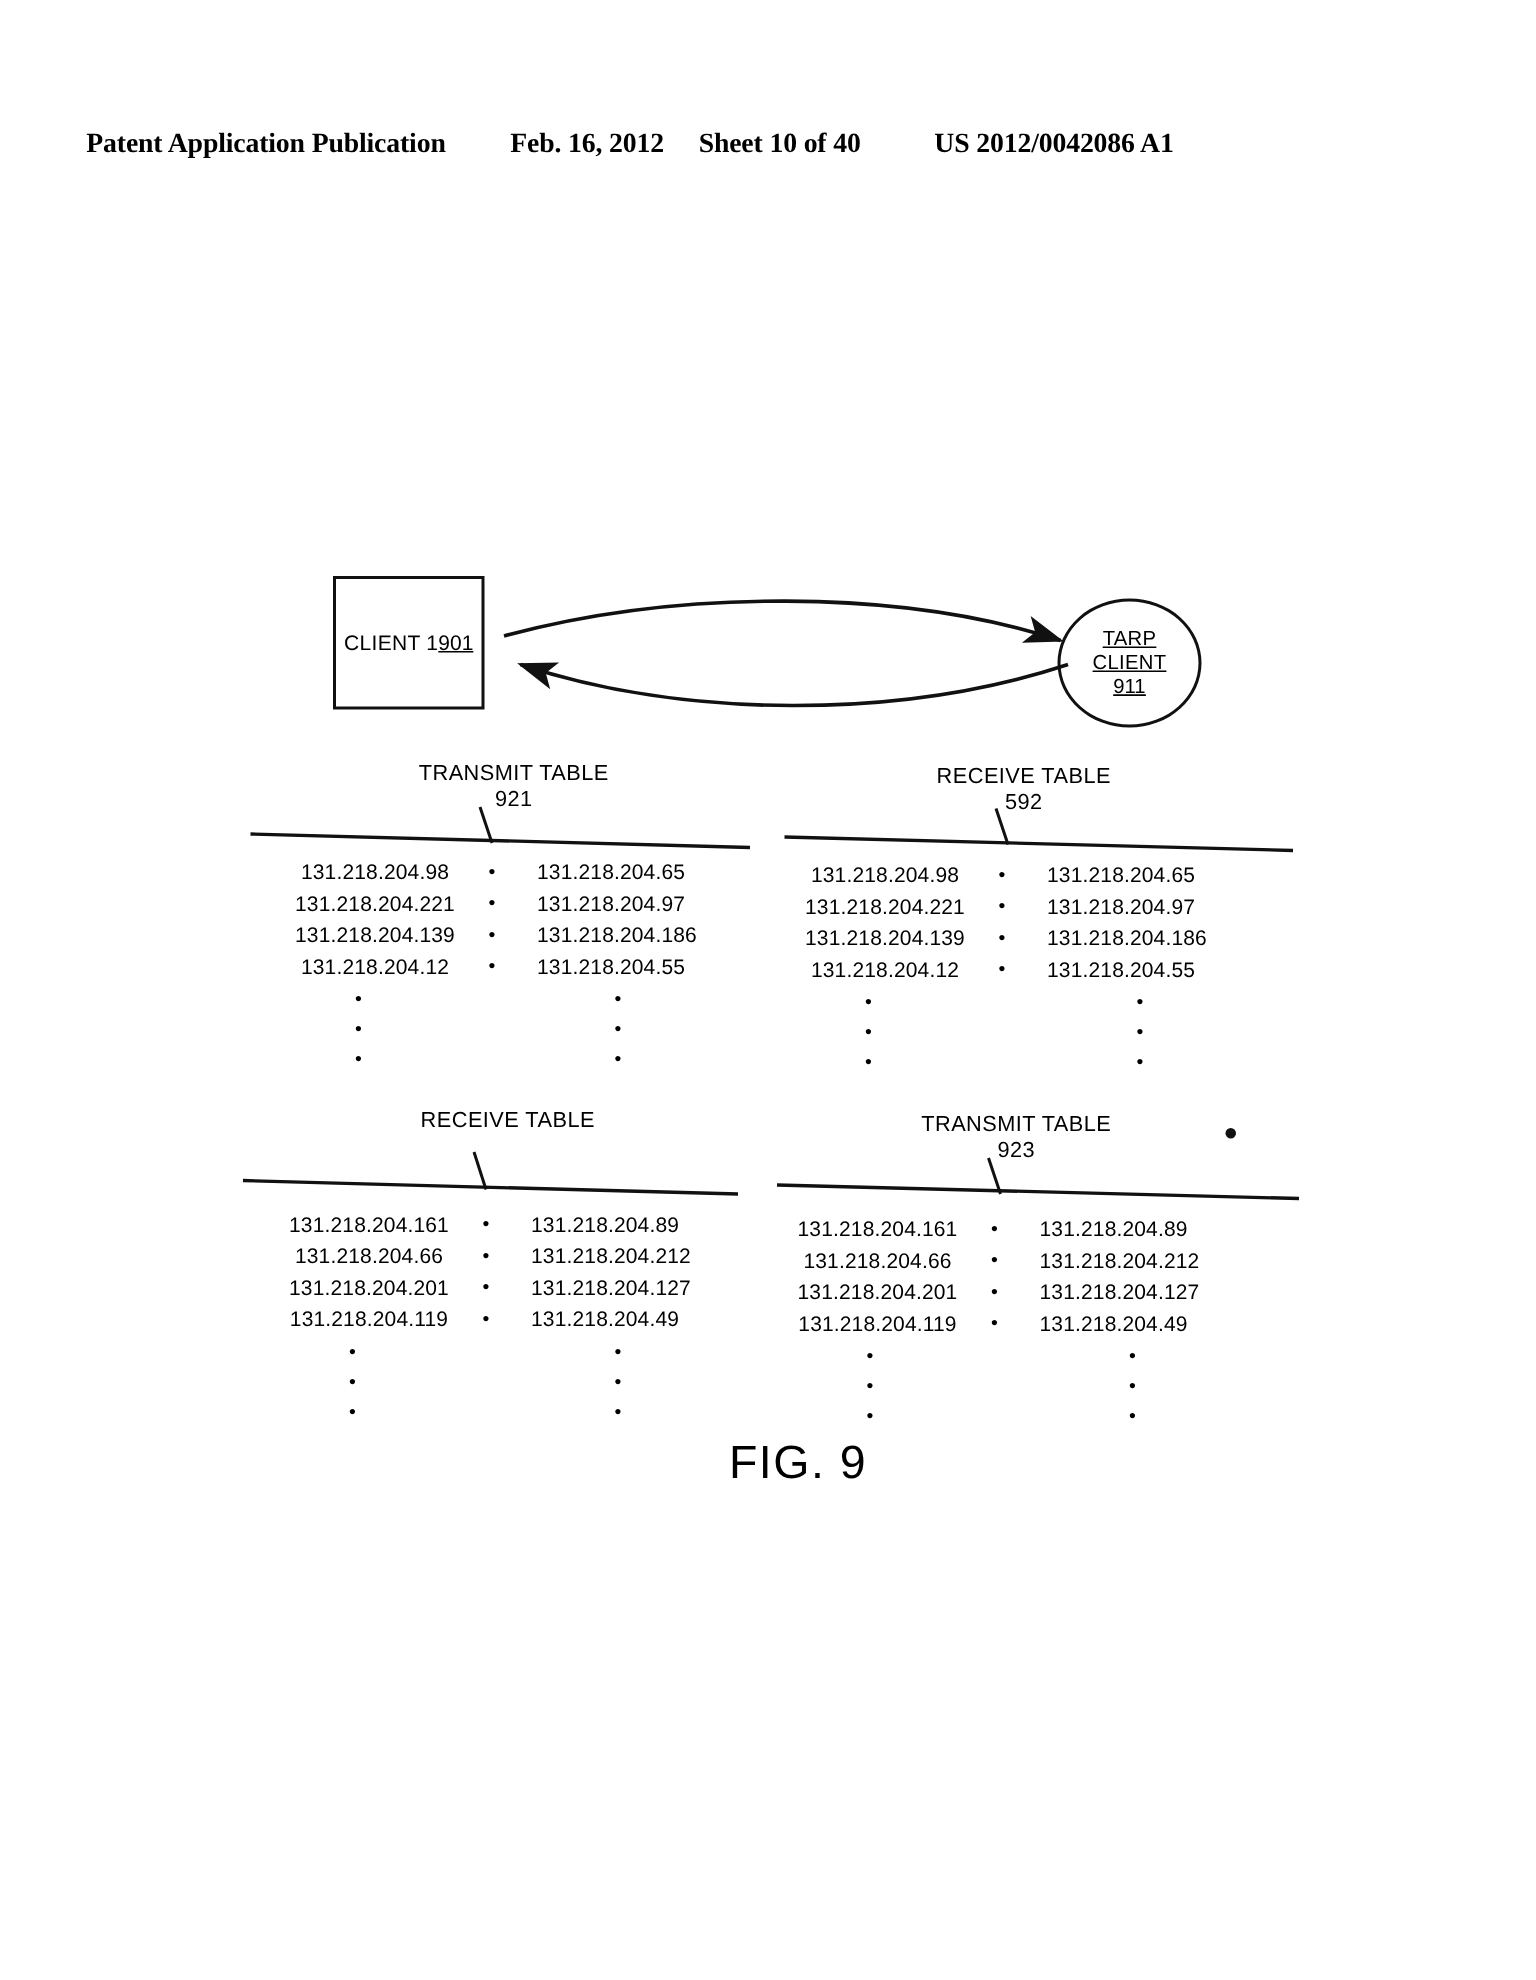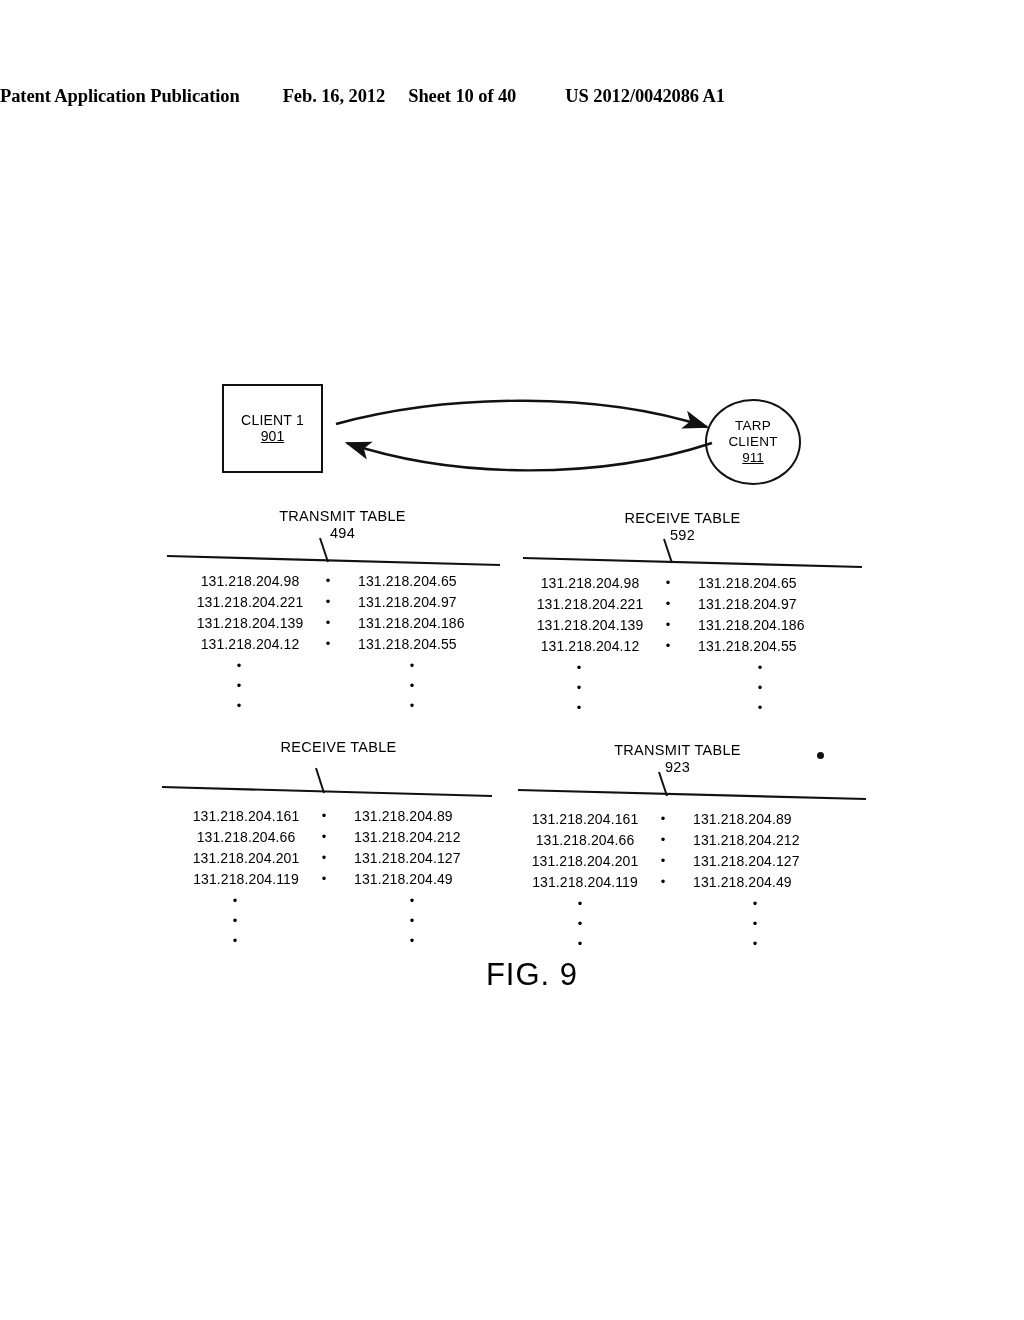--- a/index.html
+++ b/index.html
@@ -15,21 +15,21 @@
     color: #000000;
     overflow: hidden;
   }
 
   
   .pub-header {
     position: absolute;
     top: 86px;
     left: 0;
     width: 840px;
-    text-align: left;
+    text-align: center;
     font-family: "Liberation Serif", serif;
     font-weight: bold;
     font-size: 18.5px;
     letter-spacing: -0.1px;
     white-space: nowrap;
   }
   .pub-header span { display: inline-block; vertical-align: baseline; }
   .hdr-gap-a { width: 34px; }
   .hdr-gap-b { width: 14px; }
   .hdr-gap-c { width: 40px; }
@@ -46,21 +46,21 @@
   
   .client-box {
     position: absolute;
     left: 222px;
     top: 384px;
     width: 101px;
     height: 89px;
     border: 2px solid #111;
     box-sizing: border-box;
     display: flex;
-    flex-direction: column;
+    flex-direction: row;
     align-items: center;
     justify-content: center;
   }
   .node-label {
     font-size: 14px;
     font-family: "Liberation Sans", sans-serif;
     letter-spacing: 0.2px;
     line-height: 1.18;
     text-align: center;
     white-space: nowrap;
@@ -79,20 +79,21 @@
     top: 399px;
     width: 96px;
     height: 86px;
     border: 2px solid #111;
     border-radius: 50%;
     box-sizing: border-box;
     display: flex;
     flex-direction: column;
     align-items: center;
     justify-content: center;
+    text-decoration: underline;
   }
   .router-circle .node-label { font-size: 13.5px; }
   .router-circle .node-ref { font-size: 13.5px; }
 
   
   .arrows {
     position: absolute;
     left: 0;
     top: 0;
     width: 1024px;
@@ -230,21 +231,21 @@
 
   <div class="router-circle">
     <div class="node-label">TARP</div>
     <div class="node-label">CLIENT</div>
     <div class="node-ref">911</div>
   </div>
 
   <div class="tbl" style="left:170px; top:508px;">
     <div class="tbl-title">
       <span class="t-name">TRANSMIT TABLE</span>
-      <span class="t-ref">494</span>
+      <span class="t-ref">921</span>
     </div>
     <div class="tbl-rows" style="top:62px;">
       <div class="row">
         <span class="cell-left">131.218.204.98</span>
         <span class="cell-dot">•</span>
         <span class="cell-right">131.218.204.65</span>
       </div>
       <div class="row">
         <span class="cell-left">131.218.204.221</span>
         <span class="cell-dot">•</span>

